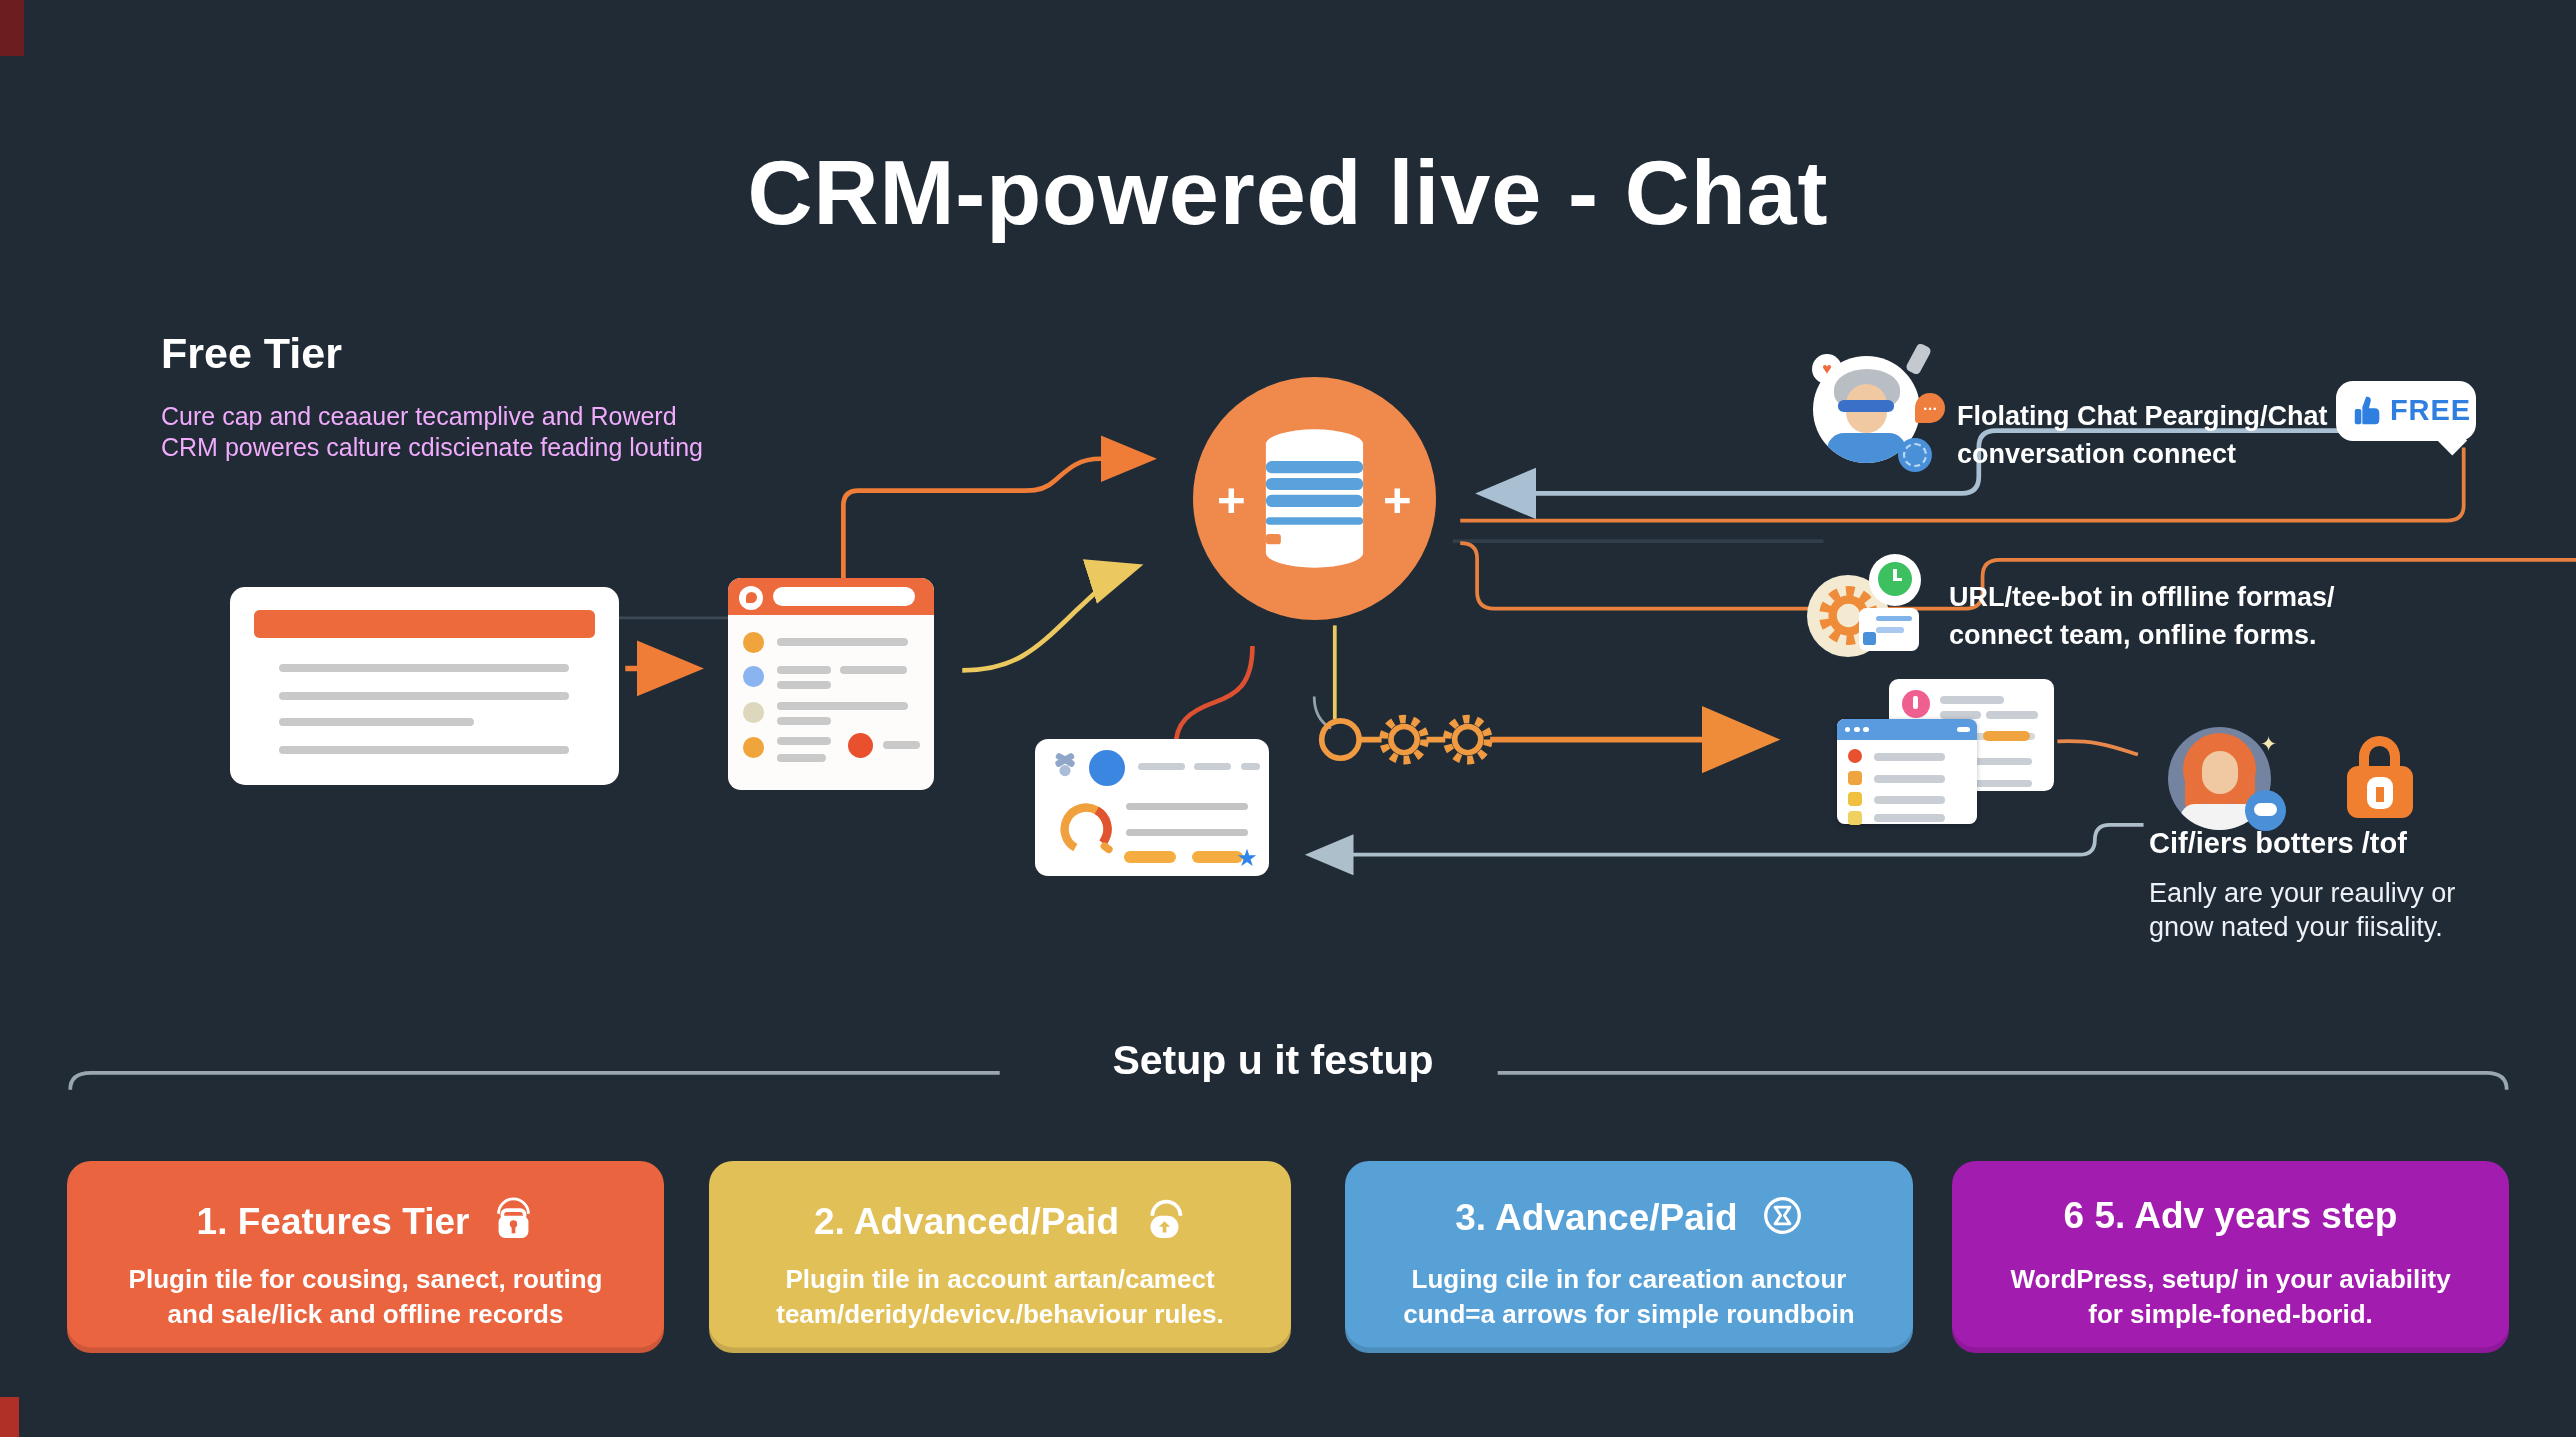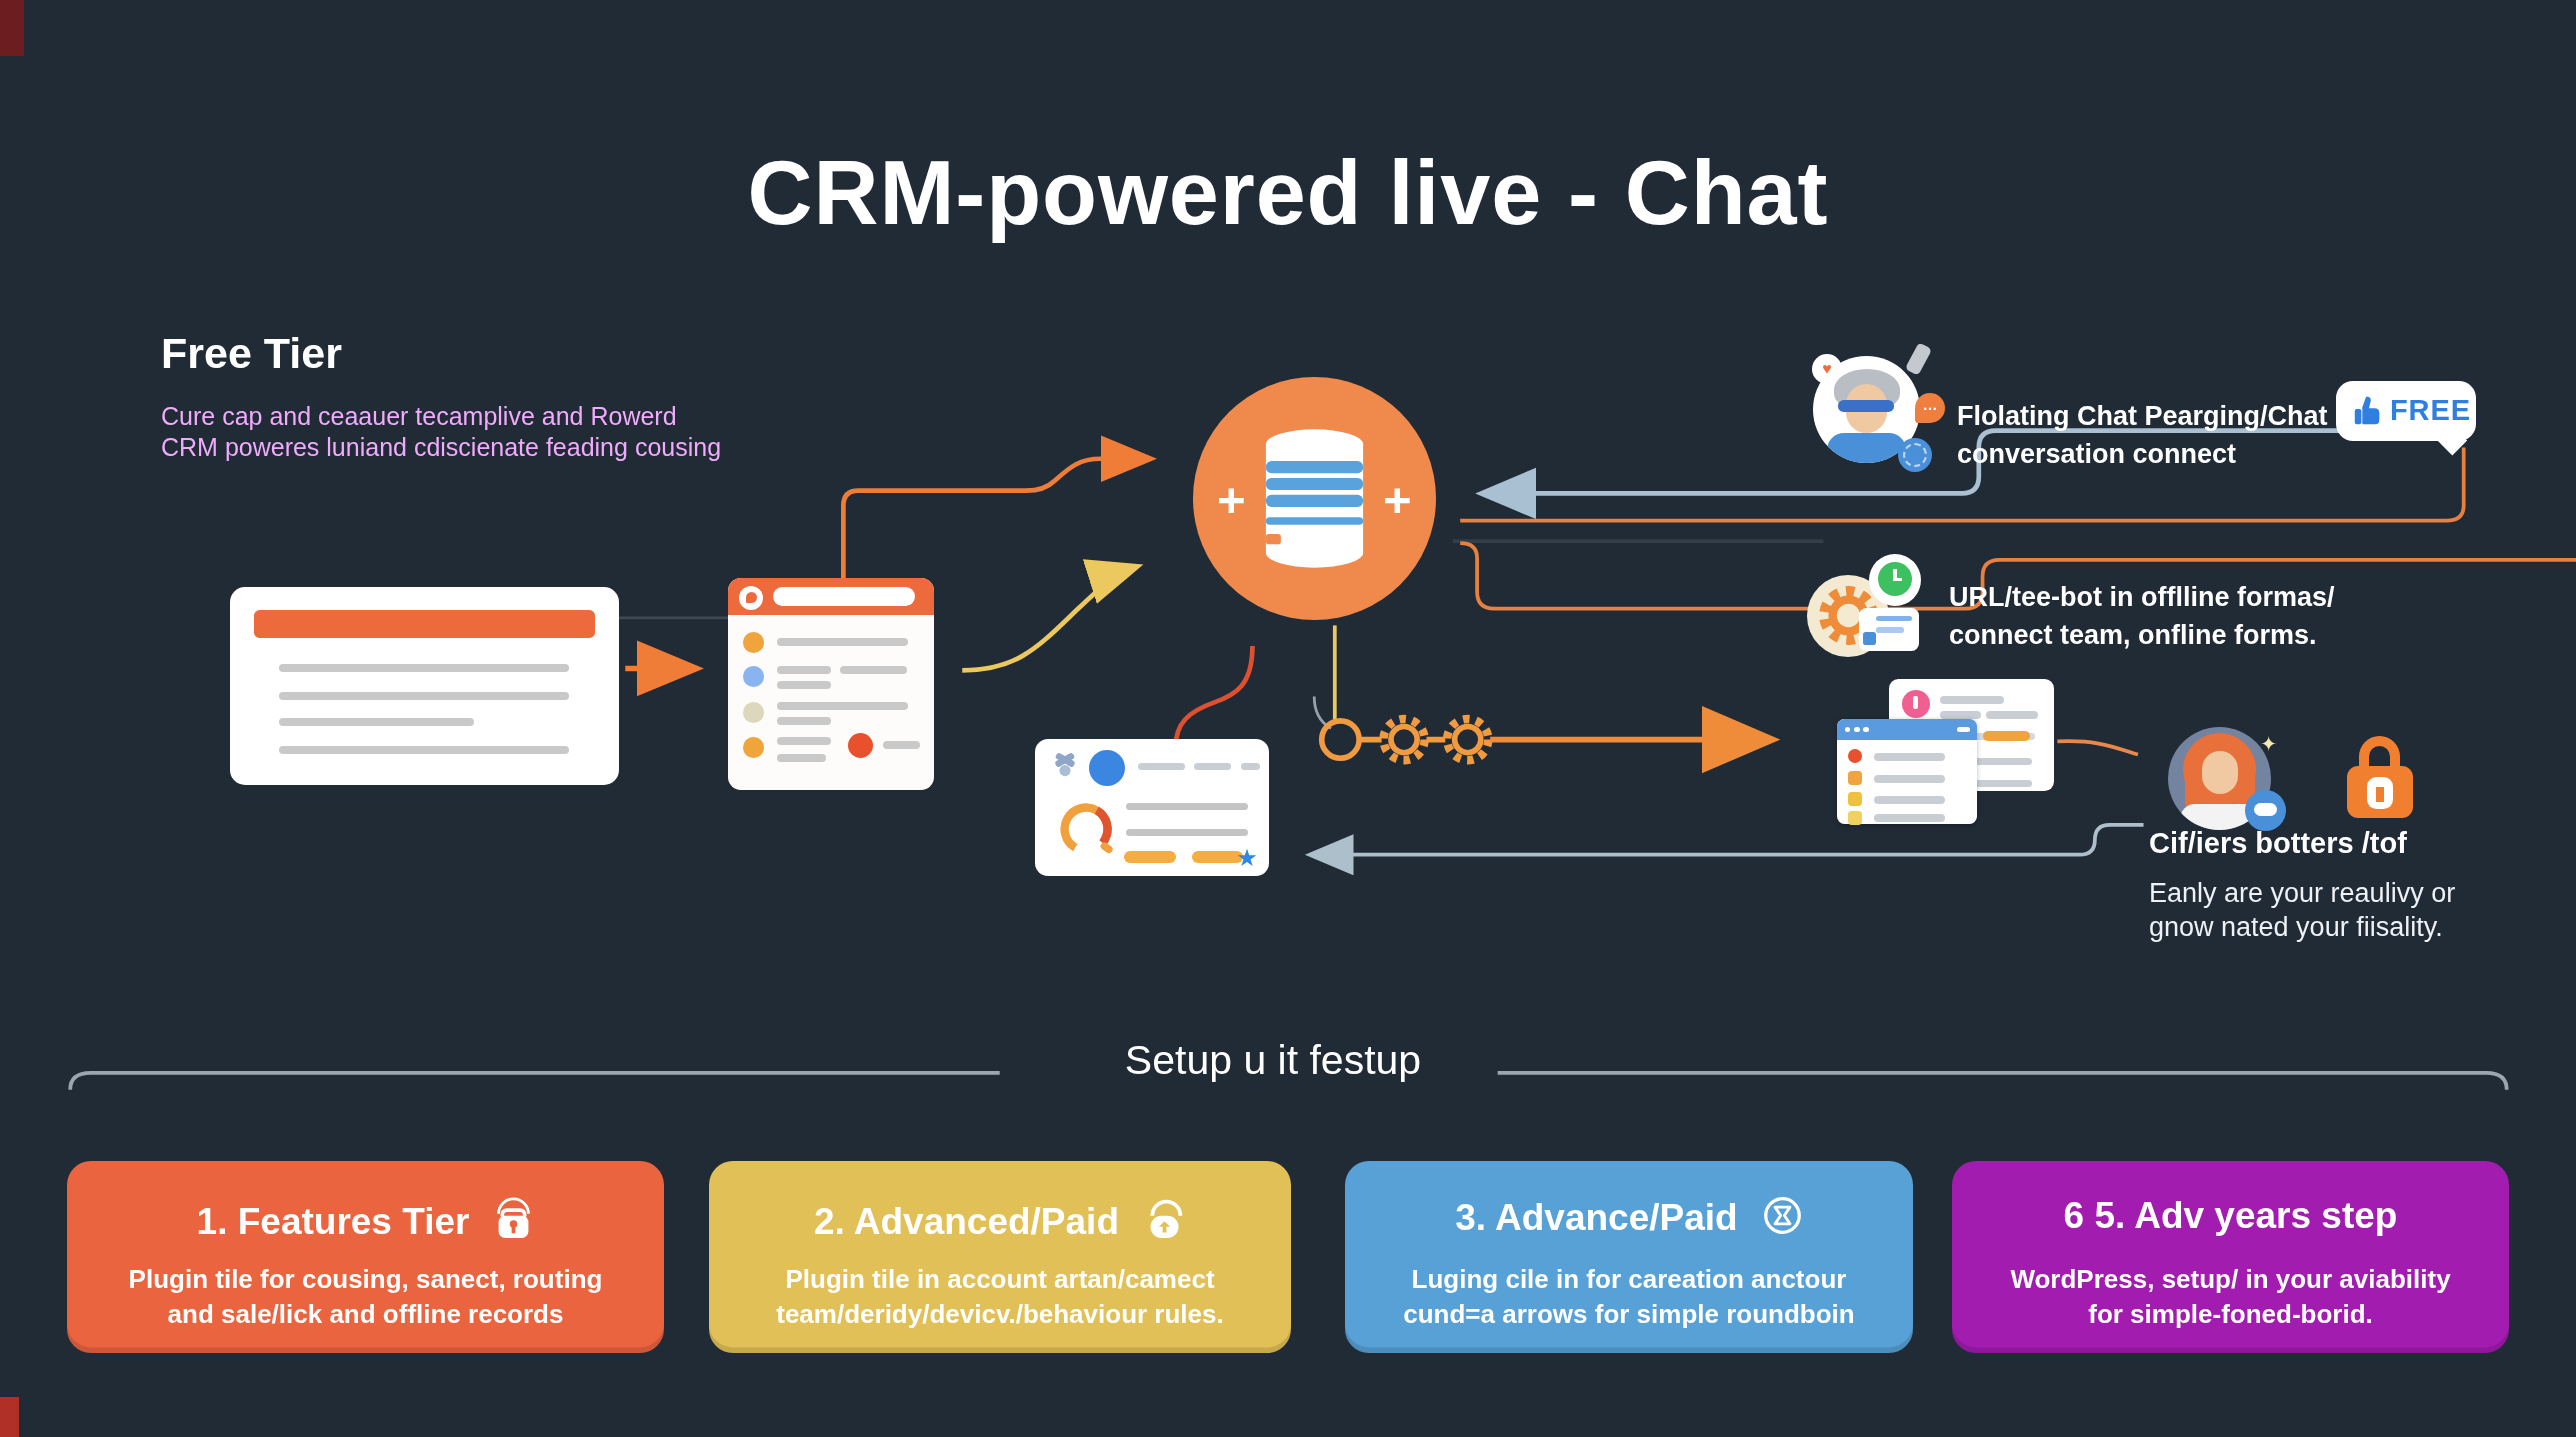--- a/index.html
+++ b/index.html
@@ -82,21 +82,21 @@
   
   .ann-float{left:1945px;top:397px;font-size:27px;font-weight:600;line-height:38px;margin-left:12px;}
   .ann-url{left:1949px;top:578px;font-size:27px;font-weight:600;line-height:38px;}
   .ann-cif-h{left:2149px;top:827px;font-size:29px;font-weight:600;}
   .ann-cif-b{left:2149px;top:876px;font-size:27px;line-height:34px;font-weight:400;color:#eef2f6;}
   
   .free-badge{left:2336px;top:381px;width:140px;height:60px;background:#fff;border-radius:17px;z-index:3;text-decoration:underline;}
   .free-badge .tail{position:absolute;right:13px;bottom:-9.4px;width:20.6px;height:20.6px;background:#fff;transform:rotate(45deg);}
   .free-badge .txt{position:absolute;left:54px;top:13px;color:#2f7fe0;font-size:29px;font-weight:700;letter-spacing:0.9px;}
   
-  .setup-head{left:992px;top:1037px;width:562px;text-align:center;font-size:41px;font-weight:400;}
+  .setup-head{left:992px;top:1037px;width:562px;text-align:center;font-size:41px;font-weight:700;}
   .tier-card{top:1161px;height:192px;border-radius:24px;color:#fff;z-index:2;box-shadow:inset 0 -5.6px 0 rgba(0,0,0,.12);}
   .tier-card .t{position:absolute;left:0;top:34px;width:100%;text-align:center;font-size:37px;font-weight:700;}
   .tier-card .b{position:absolute;left:0;top:101px;width:100%;text-align:center;font-size:26px;font-weight:600;line-height:35px;}
   .c1{left:67px;width:597px;background:#ea6440;}
   .c2{left:709px;width:582px;background:#e2c058;}
   .c3{left:1345px;width:568px;background:#58a1d7;}
   .c4{left:1952px;width:557px;background:#a21caf;}
   .t-ico{display:inline-block;vertical-align:-5.6px;margin-left:24px;}
 </style>
 </head>
@@ -163,21 +163,21 @@
     <path d="M2290,881 L2254,881 Q2238,881 2238,897 Q2238,913 2222,913 L1402,913" fill="none" stroke="#aebfcc" stroke-width="4" marker-end="url(#mg)"></path>
 
     <path d="M75,1164 Q75,1146 97,1146 L1068,1146 M1600,1146 L2656,1146 Q2678,1146 2678,1164" fill="none" stroke="#9aa6b0" stroke-width="4"></path>
   </svg>
 
   <div class="abs main-title z2">CRM-powered live - Chat</div>
 
   <div class="abs free-tier-head z2">Free Tier</div>
   <div class="abs free-tier-body z2">
     <div>Cure cap and ceaauer tecamplive and Rowerd</div>
-    <div>CRM poweres luniand cdiscienate feading cousing</div>
+    <div>CRM poweres calture cdiscienate feading louting</div>
   </div>
 
   <div class="abs left-card z2">
     <div class="bar"></div>
     <div class="mockline" style="left:49px;top:77px;width:290px;"></div>
     <div class="mockline" style="left:49px;top:105px;width:290px;"></div>
     <div class="mockline" style="left:49px;top:131px;width:195px;"></div>
     <div class="mockline" style="left:49px;top:159px;width:290px;"></div>
   </div>
 

